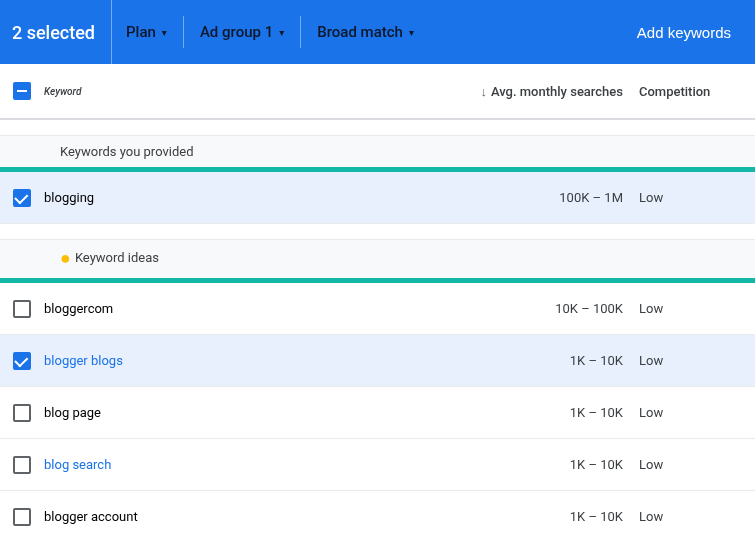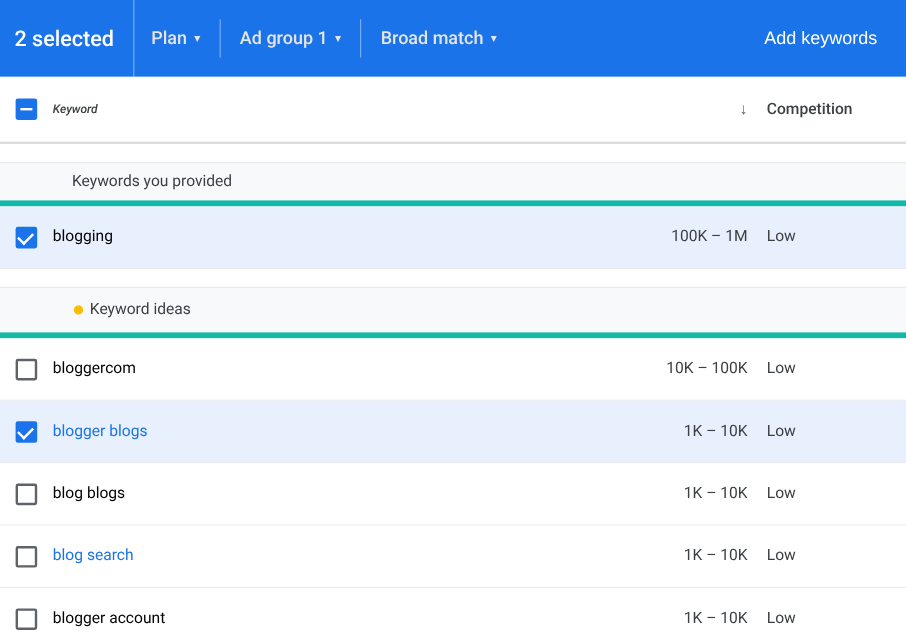--- a/index.html
+++ b/index.html
@@ -19,21 +19,21 @@
       font-size: 18px;
       font-weight: 500;
       padding-right: 16px;
       border-right: 1px solid rgba(255,255,255,0.4);
       margin-right: 0;
       height: 100%;
       display: flex;
       align-items: center;
     }
     .header-dropdown {
-      color: #e5e5e5;
+      color: #0f172a;
       font-size: 15px;
       font-weight: 500;
       display: flex;
       align-items: center;
       gap: 4px;
       padding: 0 14px;
       height: 100%;
       cursor: pointer;
       border-radius: 4px;
     }
@@ -249,20 +249,21 @@
 
 <div class="table-header">
   <div class="col-keyword-header">
     <div class="checkbox-wrapper">
       <div class="cb-indeterminate"></div>
     </div>
     <span class="header-label">Keyword</span>
   </div>
   <div class="col-searches-header">
     <span class="sort-arrow">↓</span>
+    <span>Avg. monthly searches</span>
   </div>
   <div class="col-competition-header">Competition</div>
 </div>
 
 <div class="section-label">Keywords you provided</div>
 
 <div id="rows-provided">
     <div class="table-row selected">
       <div class="col-keyword-cell">
         <div class="checkbox-wrapper">
@@ -298,21 +299,21 @@
         <span class="keyword-name link">blogger blogs</span>
       </div>
       <div class="col-searches-cell">1K – 10K</div>
       <div class="col-competition-cell">Low</div>
     </div>
     <div class="table-row">
       <div class="col-keyword-cell">
         <div class="checkbox-wrapper">
           <div class="cb-unchecked"></div>
         </div>
-        <span class="keyword-name">blog blogs</span>
+        <span class="keyword-name">blog page</span>
       </div>
       <div class="col-searches-cell">1K – 10K</div>
       <div class="col-competition-cell">Low</div>
     </div>
     <div class="table-row">
       <div class="col-keyword-cell">
         <div class="checkbox-wrapper">
           <div class="cb-unchecked"></div>
         </div>
         <span class="keyword-name link">blog search</span>

